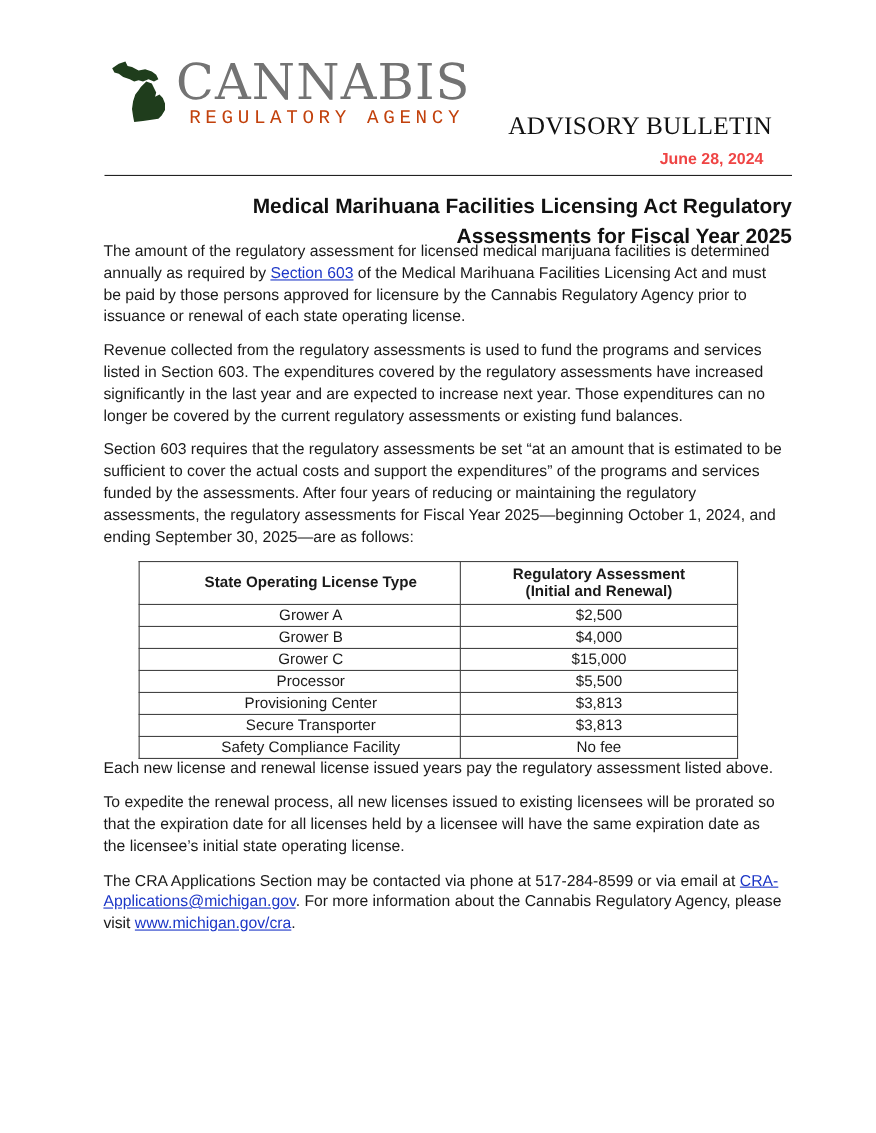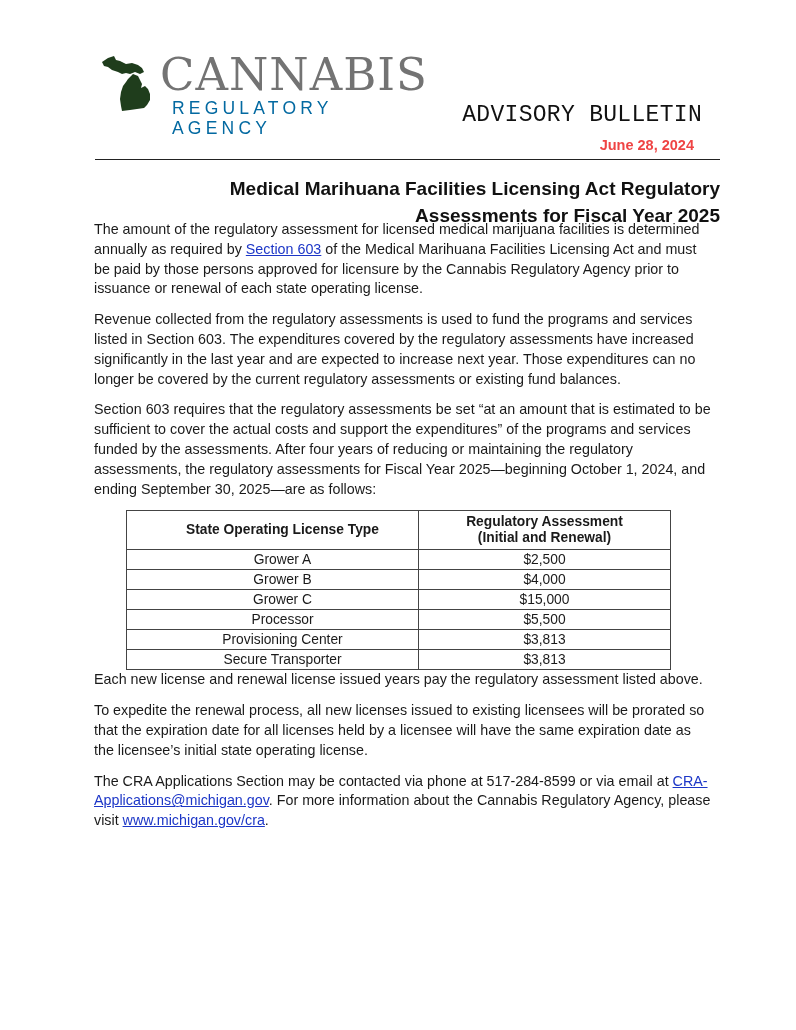--- a/index.html
+++ b/index.html
@@ -1,21 +1,21 @@
 <!DOCTYPE html>
 <html><head>
   <meta charset="utf-8">
   <style>
     html, body { margin: 0; padding: 0; background: #ffffff; }
     body { width: 796px; height: 1030px; position: relative; overflow: hidden; color: #000; }
     .logo { position: absolute; left: 100px; top: 50px; width: 330px; height: 70px; }
     .logo-map { position: absolute; left: 0; top: 2px; width: 62px; height: 62px; }
     .logo-word { position: absolute; left: 60px; top: 0px; font-family: "DejaVu Serif", "Liberation Serif", serif; font-size: 45px; color: #737373; letter-spacing: 1px; line-height: 50px; }
-    .logo-sub { position: absolute; left: 72px; top: 48px; font-family: Liberation Sans, sans-serif; font-size: 17.5px; color: #0369a1; letter-spacing: 4.2px; line-height: 20px; }
-    .bulletin { position: absolute; right: 94px; top: 102px; font-family: Liberation Mono, monospace; font-size: 23px; letter-spacing: 0.3px; color: #111; }
+    .logo-sub { position: absolute; left: 72px; top: 48px; font-family: Liberation Mono, monospace; font-size: 17.5px; color: #c2410c; letter-spacing: 4.2px; line-height: 20px; }
+    .bulletin { position: absolute; right: 94px; top: 102px; font-family: Liberation Serif, serif; font-size: 23px; letter-spacing: 0.3px; color: #111; }
     .date { position: absolute; right: 102px; top: 137px; font-family: "Liberation Sans", sans-serif; font-weight: bold; font-size: 14.5px; color: #ef4444; }
     .rule { position: absolute; left: 95px; top: 159px; width: 625px; height: 0; border-top: 1.5px solid #222; }
     .title { position: absolute; left: 95px; top: 175px; width: 625px; text-align: right; font-family: "Liberation Sans", sans-serif; font-weight: bold; font-size: 19px; line-height: 27px; color: #111; }
     .content { position: absolute; left: 94px; top: 220px; width: 620px; font-family: "Liberation Sans", sans-serif; font-size: 14.3px; line-height: 19.8px; color: #1a1a1a; }
     .content p { margin: 0 0 11px 0; }
     a { color: #1c36c7; text-decoration: underline; }
     table.fees { border-collapse: collapse; margin: 2px 0 0 32px; width: 545px; font-family: "Liberation Sans", sans-serif; font-size: 13.8px; }
     table.fees th, table.fees td { border: 1px solid #444; text-align: center; padding: 0; }
     table.fees th { font-weight: bold; height: 38px; line-height: 16px; }
     table.fees td { height: 19px; line-height: 19px; }
@@ -78,20 +78,24 @@
         <td>$5,500</td>
       </tr>
       <tr>
         <td>Provisioning Center</td>
         <td>$3,813</td>
       </tr>
       <tr>
         <td>Secure Transporter</td>
         <td>$3,813</td>
       </tr>
+      <tr>
+        <td>Safety Compliance Facility</td>
+        <td>No fee</td>
+      </tr>
     </tbody>
   </table>
 
   <p class="after-table">Each new license and renewal license issued years pay the regulatory assessment listed above.</p>
 
   <p>To expedite the renewal process, all new licenses issued to existing licensees will be prorated so that the expiration date for all licenses held by a licensee will have the same expiration date as the licensee’s initial state operating license.</p>
 
   <p><span>The CRA Applications Section may be contacted via phone at 517-284-8599 or via email at </span><a href="#">CRA-Applications@michigan.gov</a><span>. For more information about the Cannabis Regulatory Agency, please visit </span><a href="#">www.michigan.gov/cra</a><span>.</span></p>
 </div>
 

